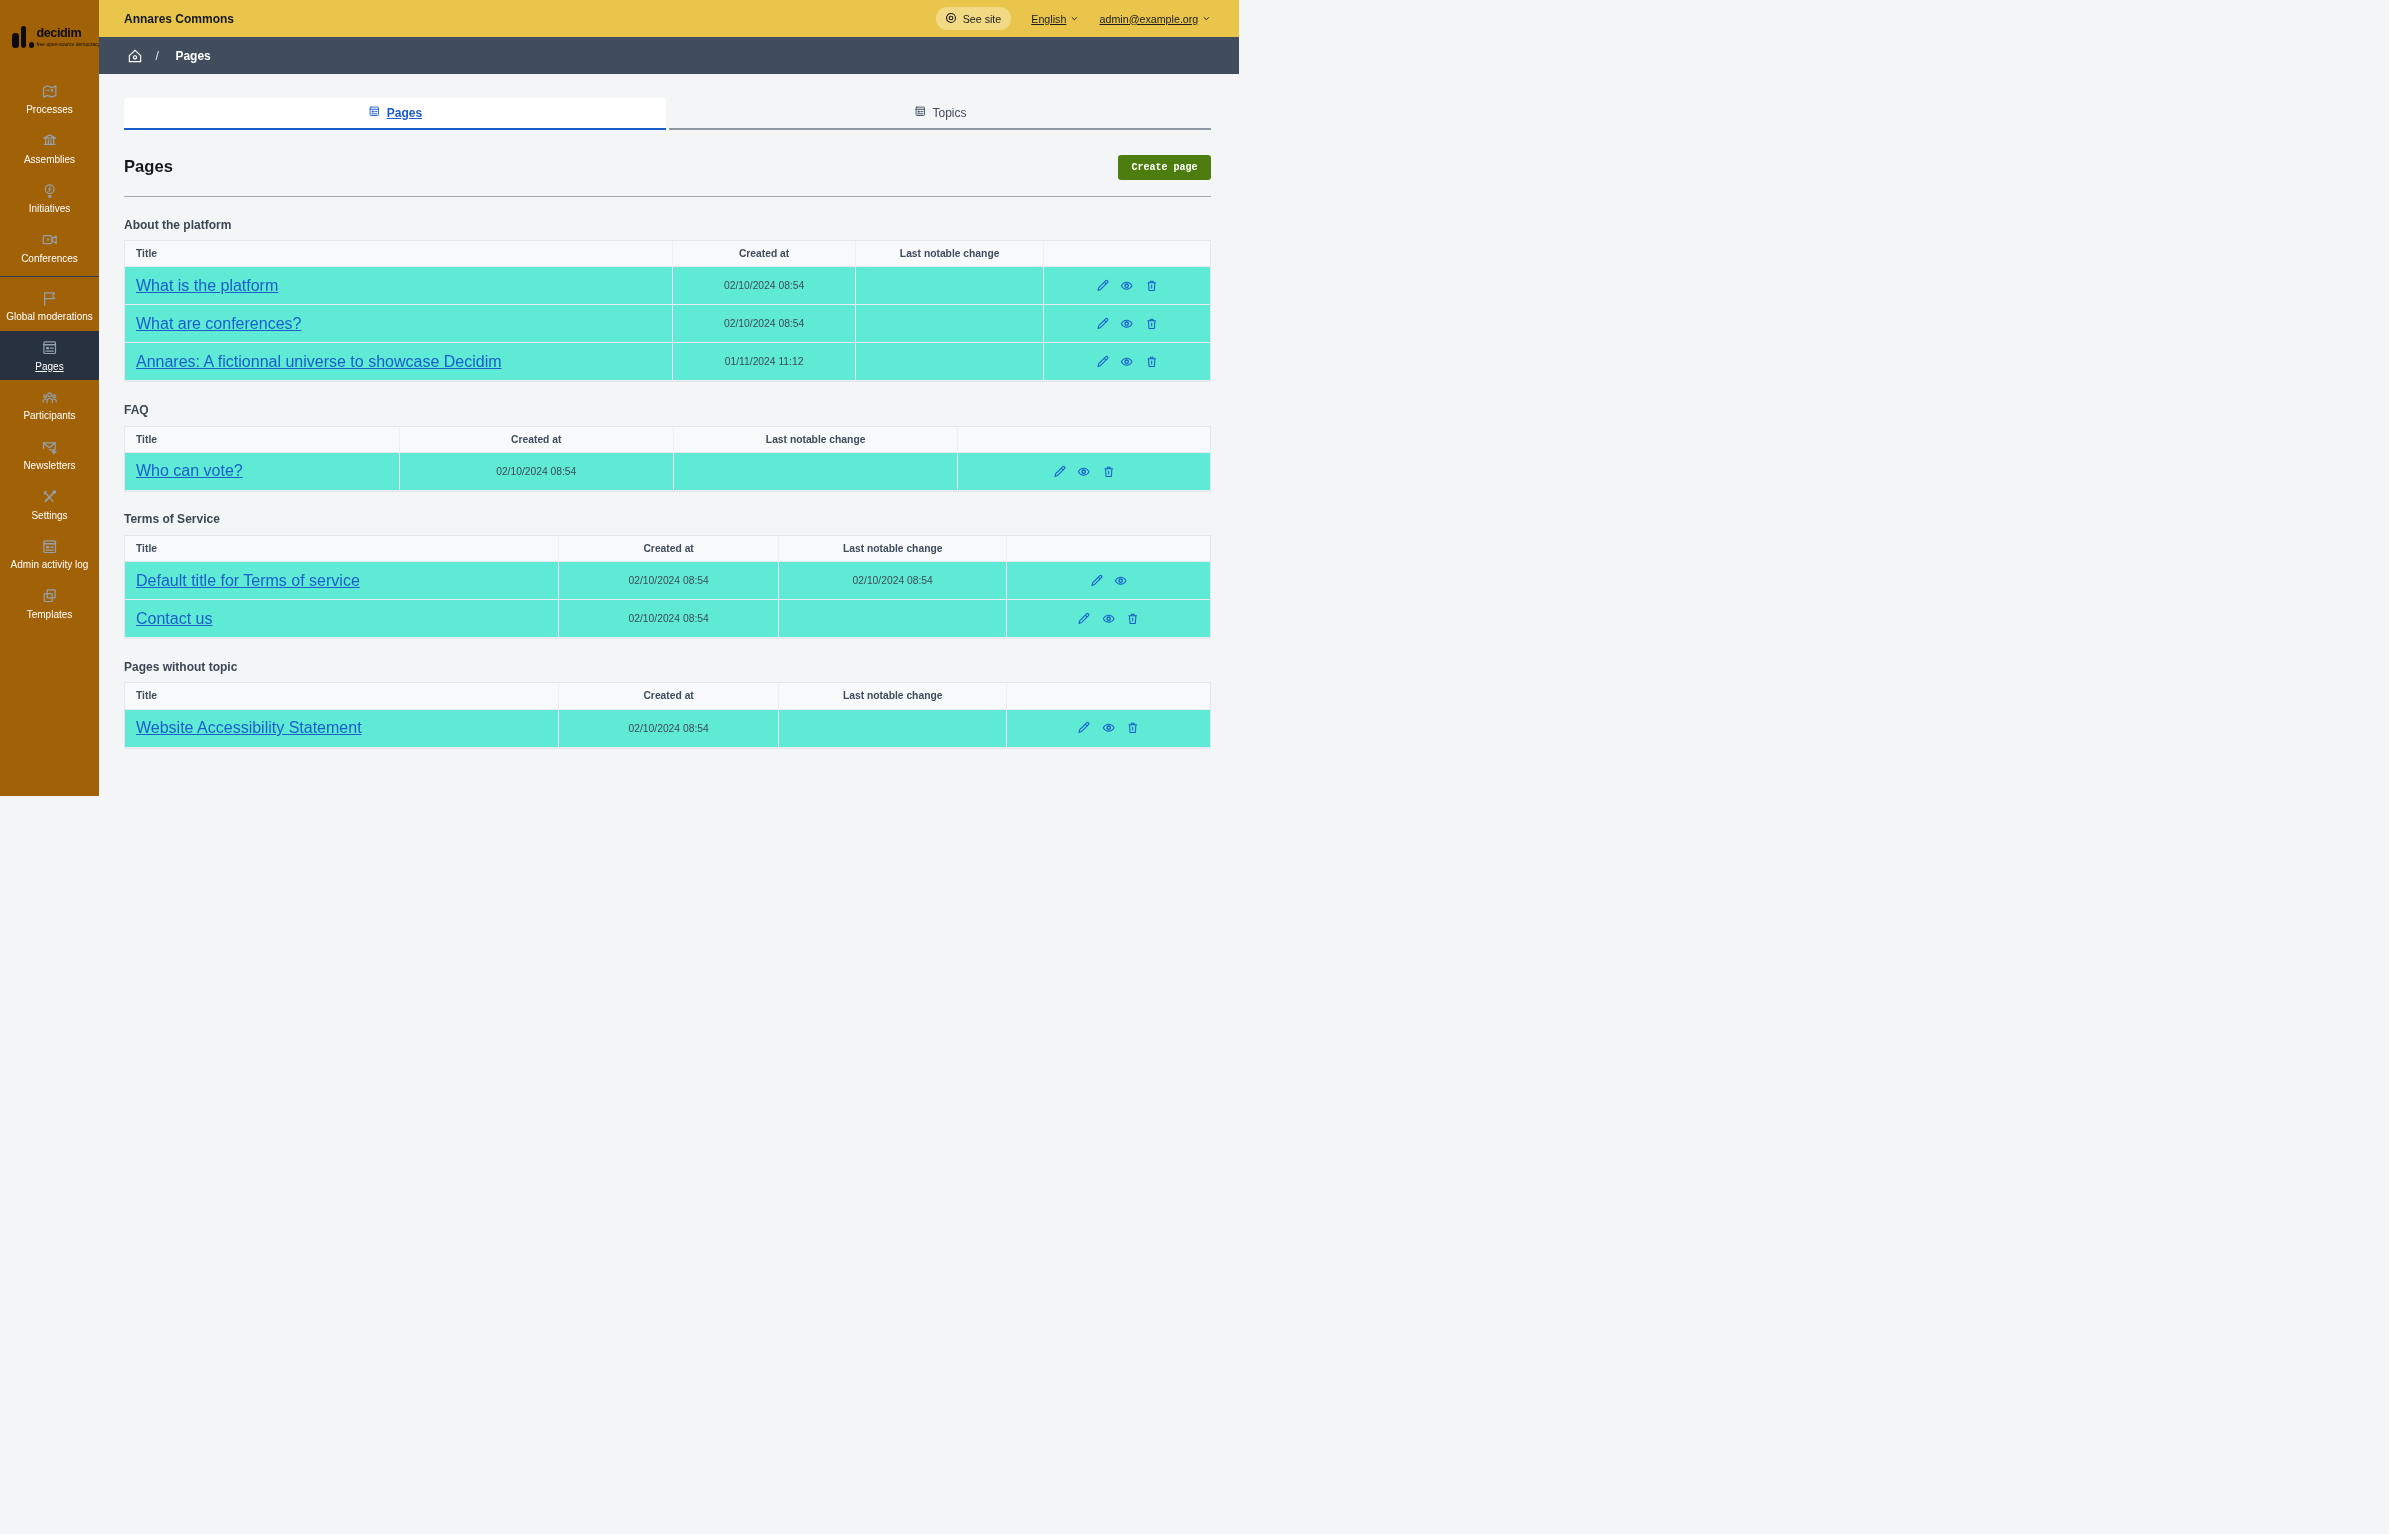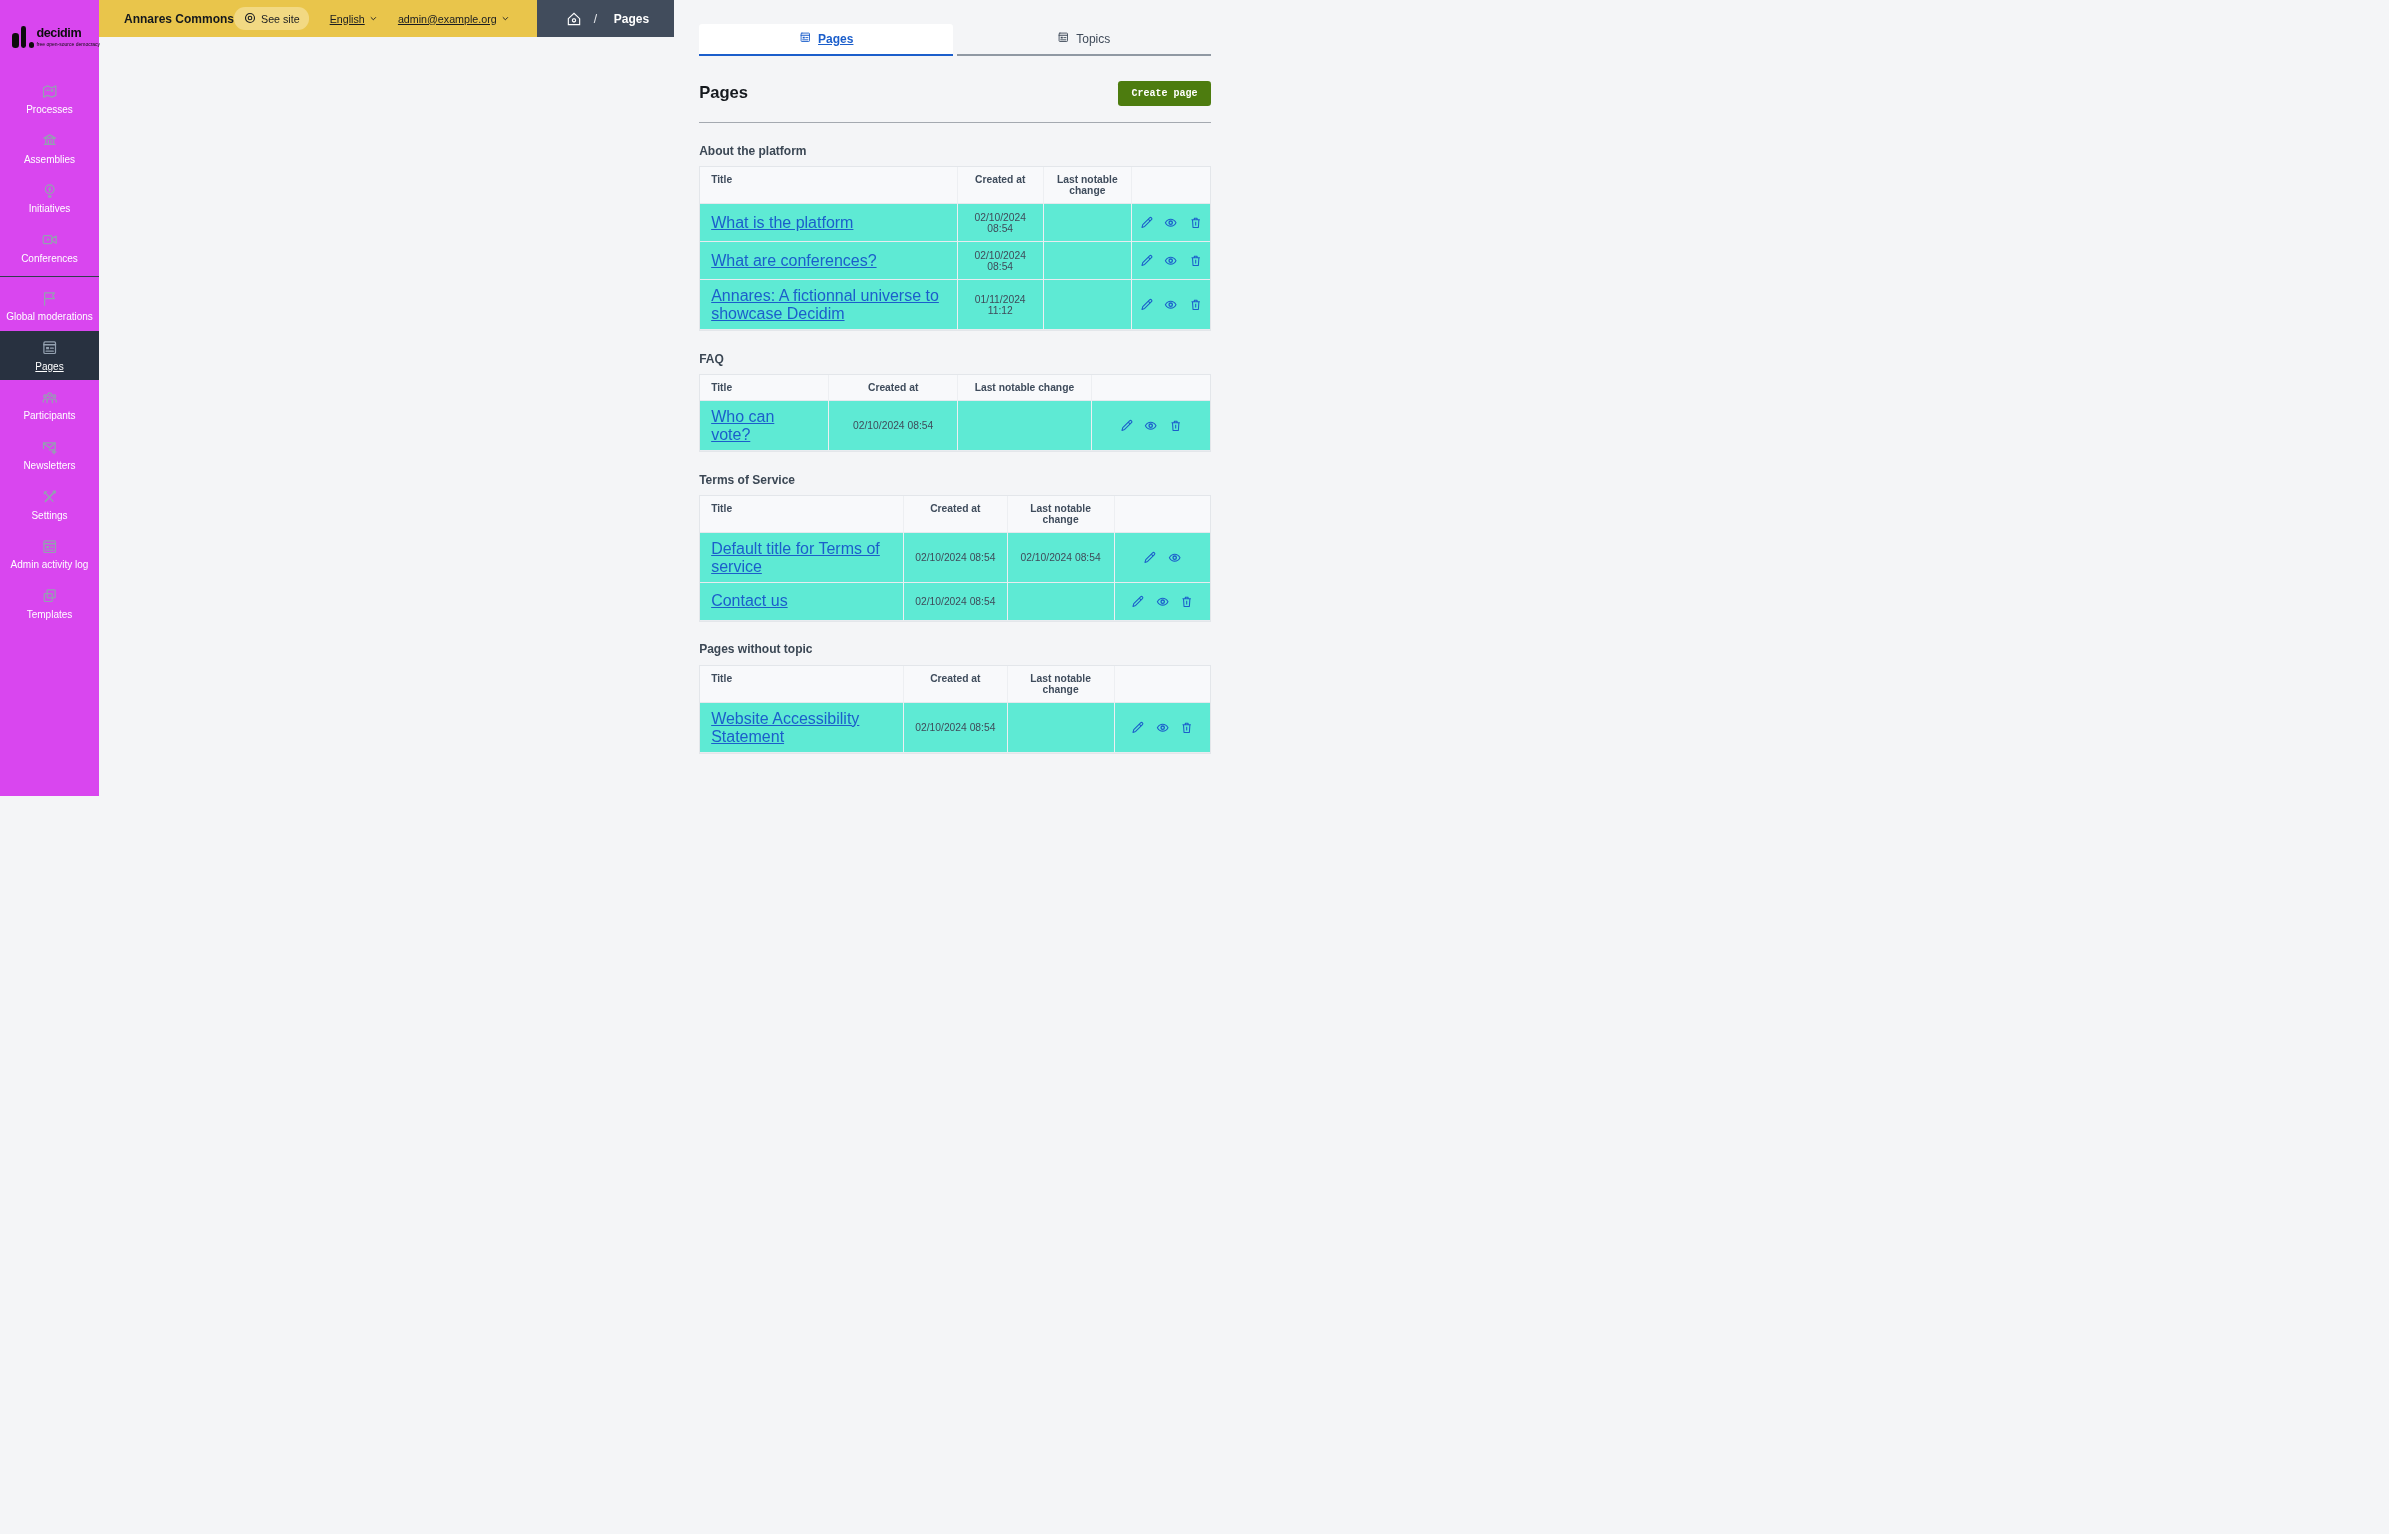--- a/index.html
+++ b/index.html
@@ -1,21 +1,21 @@
 <!DOCTYPE html>
 <html style="font-size:12.6px"><head>
 <meta charset="utf-8">
 <style>
   * { margin:0; padding:0; box-sizing:border-box; }
   html,body { width:1239px; height:796px; overflow:hidden;
     font-family:"Liberation Sans","DejaVu Sans",sans-serif; background:#f4f5f7; }
   .app { display:flex; width:1239px; height:796px; }
 
   
-  .sidebar { width:99px; min-width:99px; background:#d946ef; color:#fff;
+  .sidebar { width:99px; min-width:99px; background:#a16207; color:#fff;
     display:flex; flex-direction:column; }
   .logo-block { height:74px; display:flex; align-items:center; padding-left:12px; }
   .logo-mark { display:flex; align-items:flex-end; gap:1.6px; }
   .logo-bar1 { width:7.1px; height:15px; background:#0c0c0c; border-radius:3.2px 3.2px 3.2px 3.2px; }
   .logo-bar2 { width:5.5px; height:21.3px; background:#0c0c0c; border-radius:2.4px; }
   .logo-dot  { width:5.5px; height:5.5px; background:#0c0c0c; border-radius:50%; margin-left:0.8px; }
   .logo-text { margin-left:2.4px; display:flex; flex-direction:column; line-height:1; }
   .logo-brand { font-size:12.6px; font-weight:700; color:#0c0c0c; letter-spacing:-0.4px; }
   .logo-tagline { font-size:5px; color:#0c0c0c; margin-top:1.6px; white-space:nowrap; }
 
@@ -23,21 +23,21 @@
   .nav-divider { height:0.8px; background:#323d4c; margin:4px 0; }
   .nav-item { display:flex; flex-direction:column; align-items:center; gap:4px;
     padding:8.7px 3.2px 8px; cursor:pointer; text-align:center; }
   .nav-item .nav-icon { width:17.4px; height:17.4px; color:#94a1b0; }
   .nav-item .nav-icon svg { width:17.4px; height:17.4px; display:block; }
   .nav-label { font-size:10px; color:#ffffff; line-height:1.15; }
   .nav-item.active { background:#283140; }
   .nav-item.active .nav-label { text-decoration:underline; }
 
   
-  .main { flex:1; display:flex; min-width:0; }
+  .main { flex:1; display:flex; flex-direction:column; min-width:0; }
   .topbar { height:37px; background:#e9c54b; display:flex; align-items:center;
     padding:0 28px 0 25px; }
   .org-name { font-size:12px; font-weight:700; color:#14181d; }
   .topbar-right { margin-left:auto; display:flex; align-items:center; gap:20.5px; }
   .see-site { display:flex; align-items:center; gap:5.5px; background:#f2d983;
     border-radius:11px; padding:4.7px 9.5px; font-size:10.7px; color:#1a1d21; cursor:pointer; }
   .see-site svg { width:12px; height:12px; color:#1a1d21; }
   .top-link { display:flex; align-items:center; gap:4px; font-size:10.7px;
     color:#1a1d21; cursor:pointer; }
   .top-link .lbl { text-decoration:underline; }

